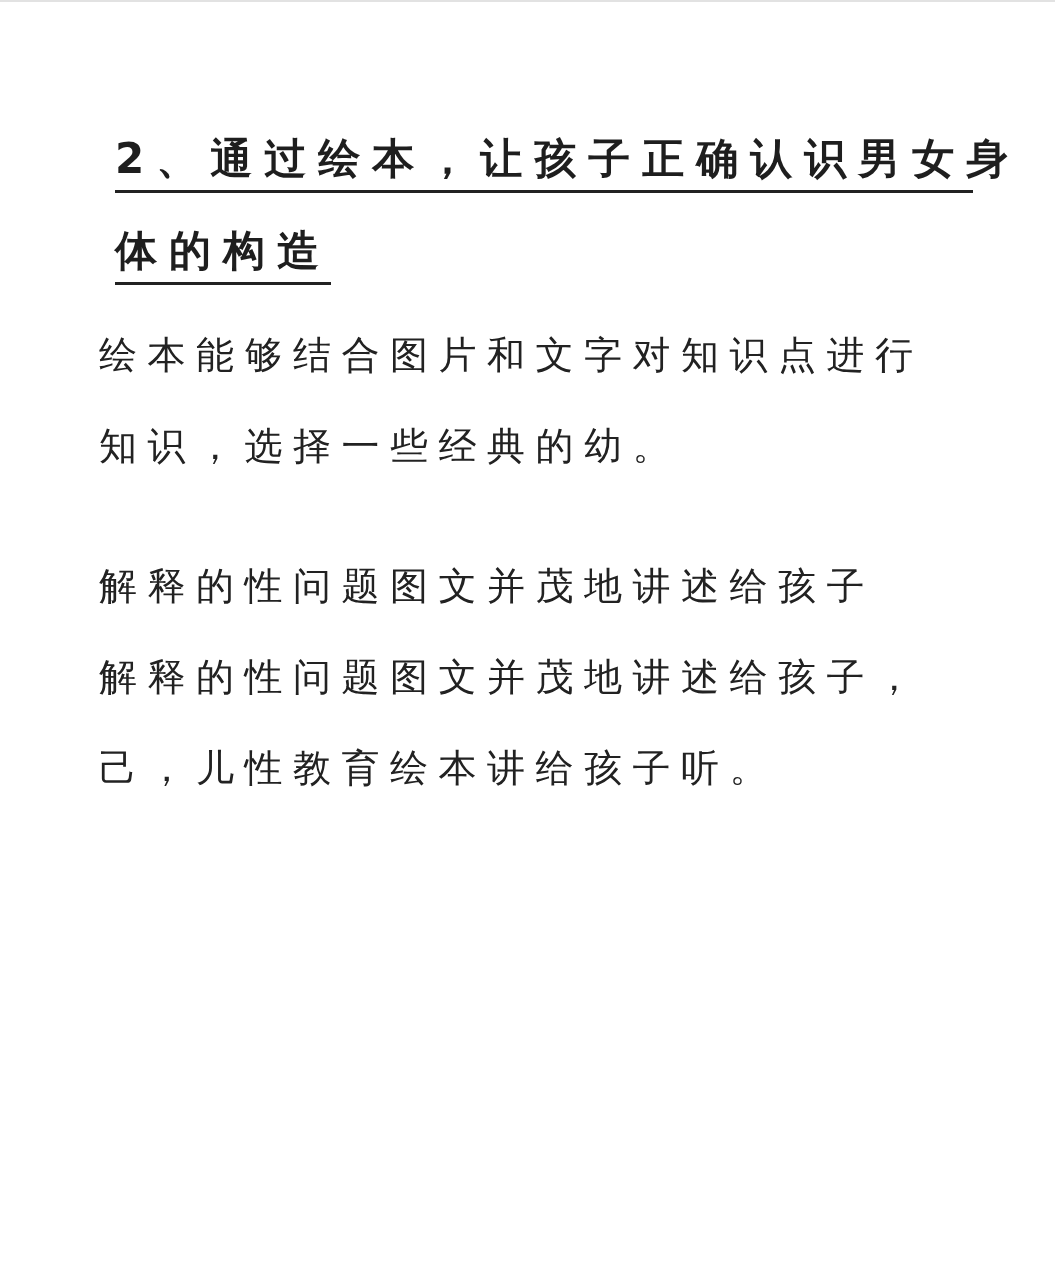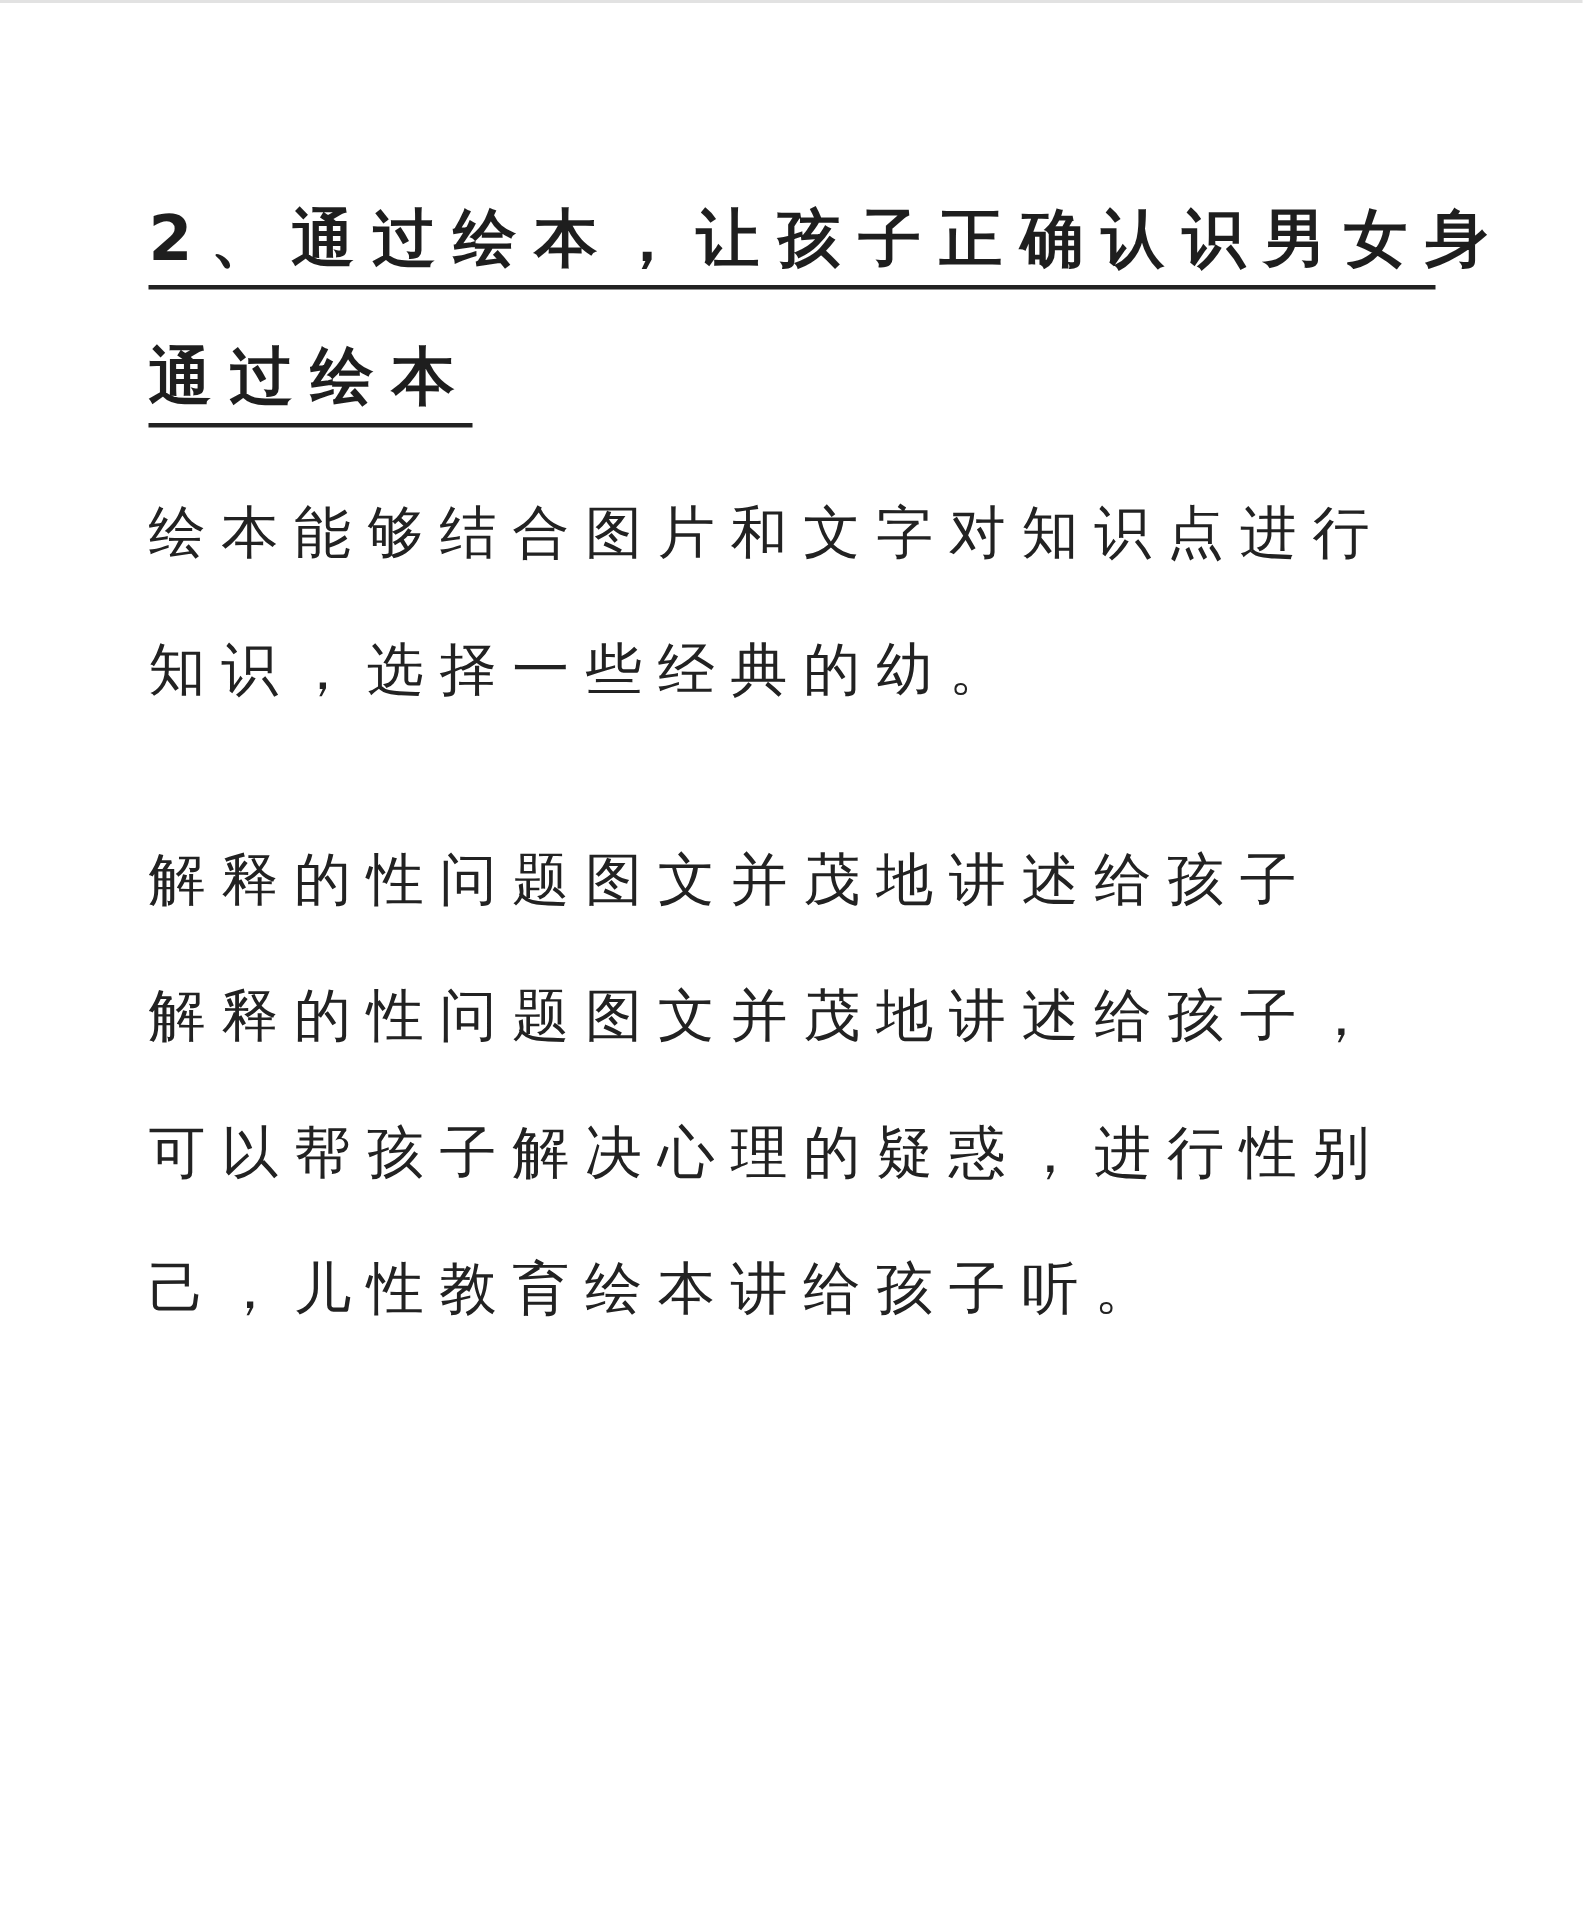--- a/index.html
+++ b/index.html
@@ -31,20 +31,21 @@
     .heading-line {
       display: inline-block;
       font-size: 42px;
       font-weight: bold;
       letter-spacing: 12px;
       color: #1e1e1e;
       border-bottom: 3px solid #222222;
       line-height: 58px;
       padding-bottom: 2px;
       white-space: nowrap;
+      margin-left: 16px;
     }
     .heading-line.first {
       width: 858px;
       height: 58px;
     }
     .heading-row {
       height: 92px;
     }
     .heading-row.second {
       height: 88px;
@@ -69,29 +70,28 @@
 </head>
 <body>
 
 <div class="top-rule"></div>
 
 <div class="content">
   <div class="heading-row">
     <span class="heading-line first">2、通过绘本，让孩子正确认识男女身</span>
   </div>
   <div class="heading-row second">
-    <span class="heading-line">通过绘本</span>
+    <span class="heading-line">体的构造</span>
   </div>
 
   <div class="para">
     <span class="para-line">绘本能够结合图片和文字对知识点进行</span>
     <span class="para-line">知识，选择一些经典的幼。</span>
   </div>
 
   <div class="para-gap"></div>
 
   <div class="para">
     <span class="para-line">解释的性问题图文并茂地讲述给孩子</span>
     <span class="para-line">解释的性问题图文并茂地讲述给孩子，</span>
-    <span class="para-line">可以帮孩子解决心理的疑惑，进行性别</span>
     <span class="para-line">己，儿性教育绘本讲给孩子听。</span>
   </div>
 </div>
 
 </body></html>

